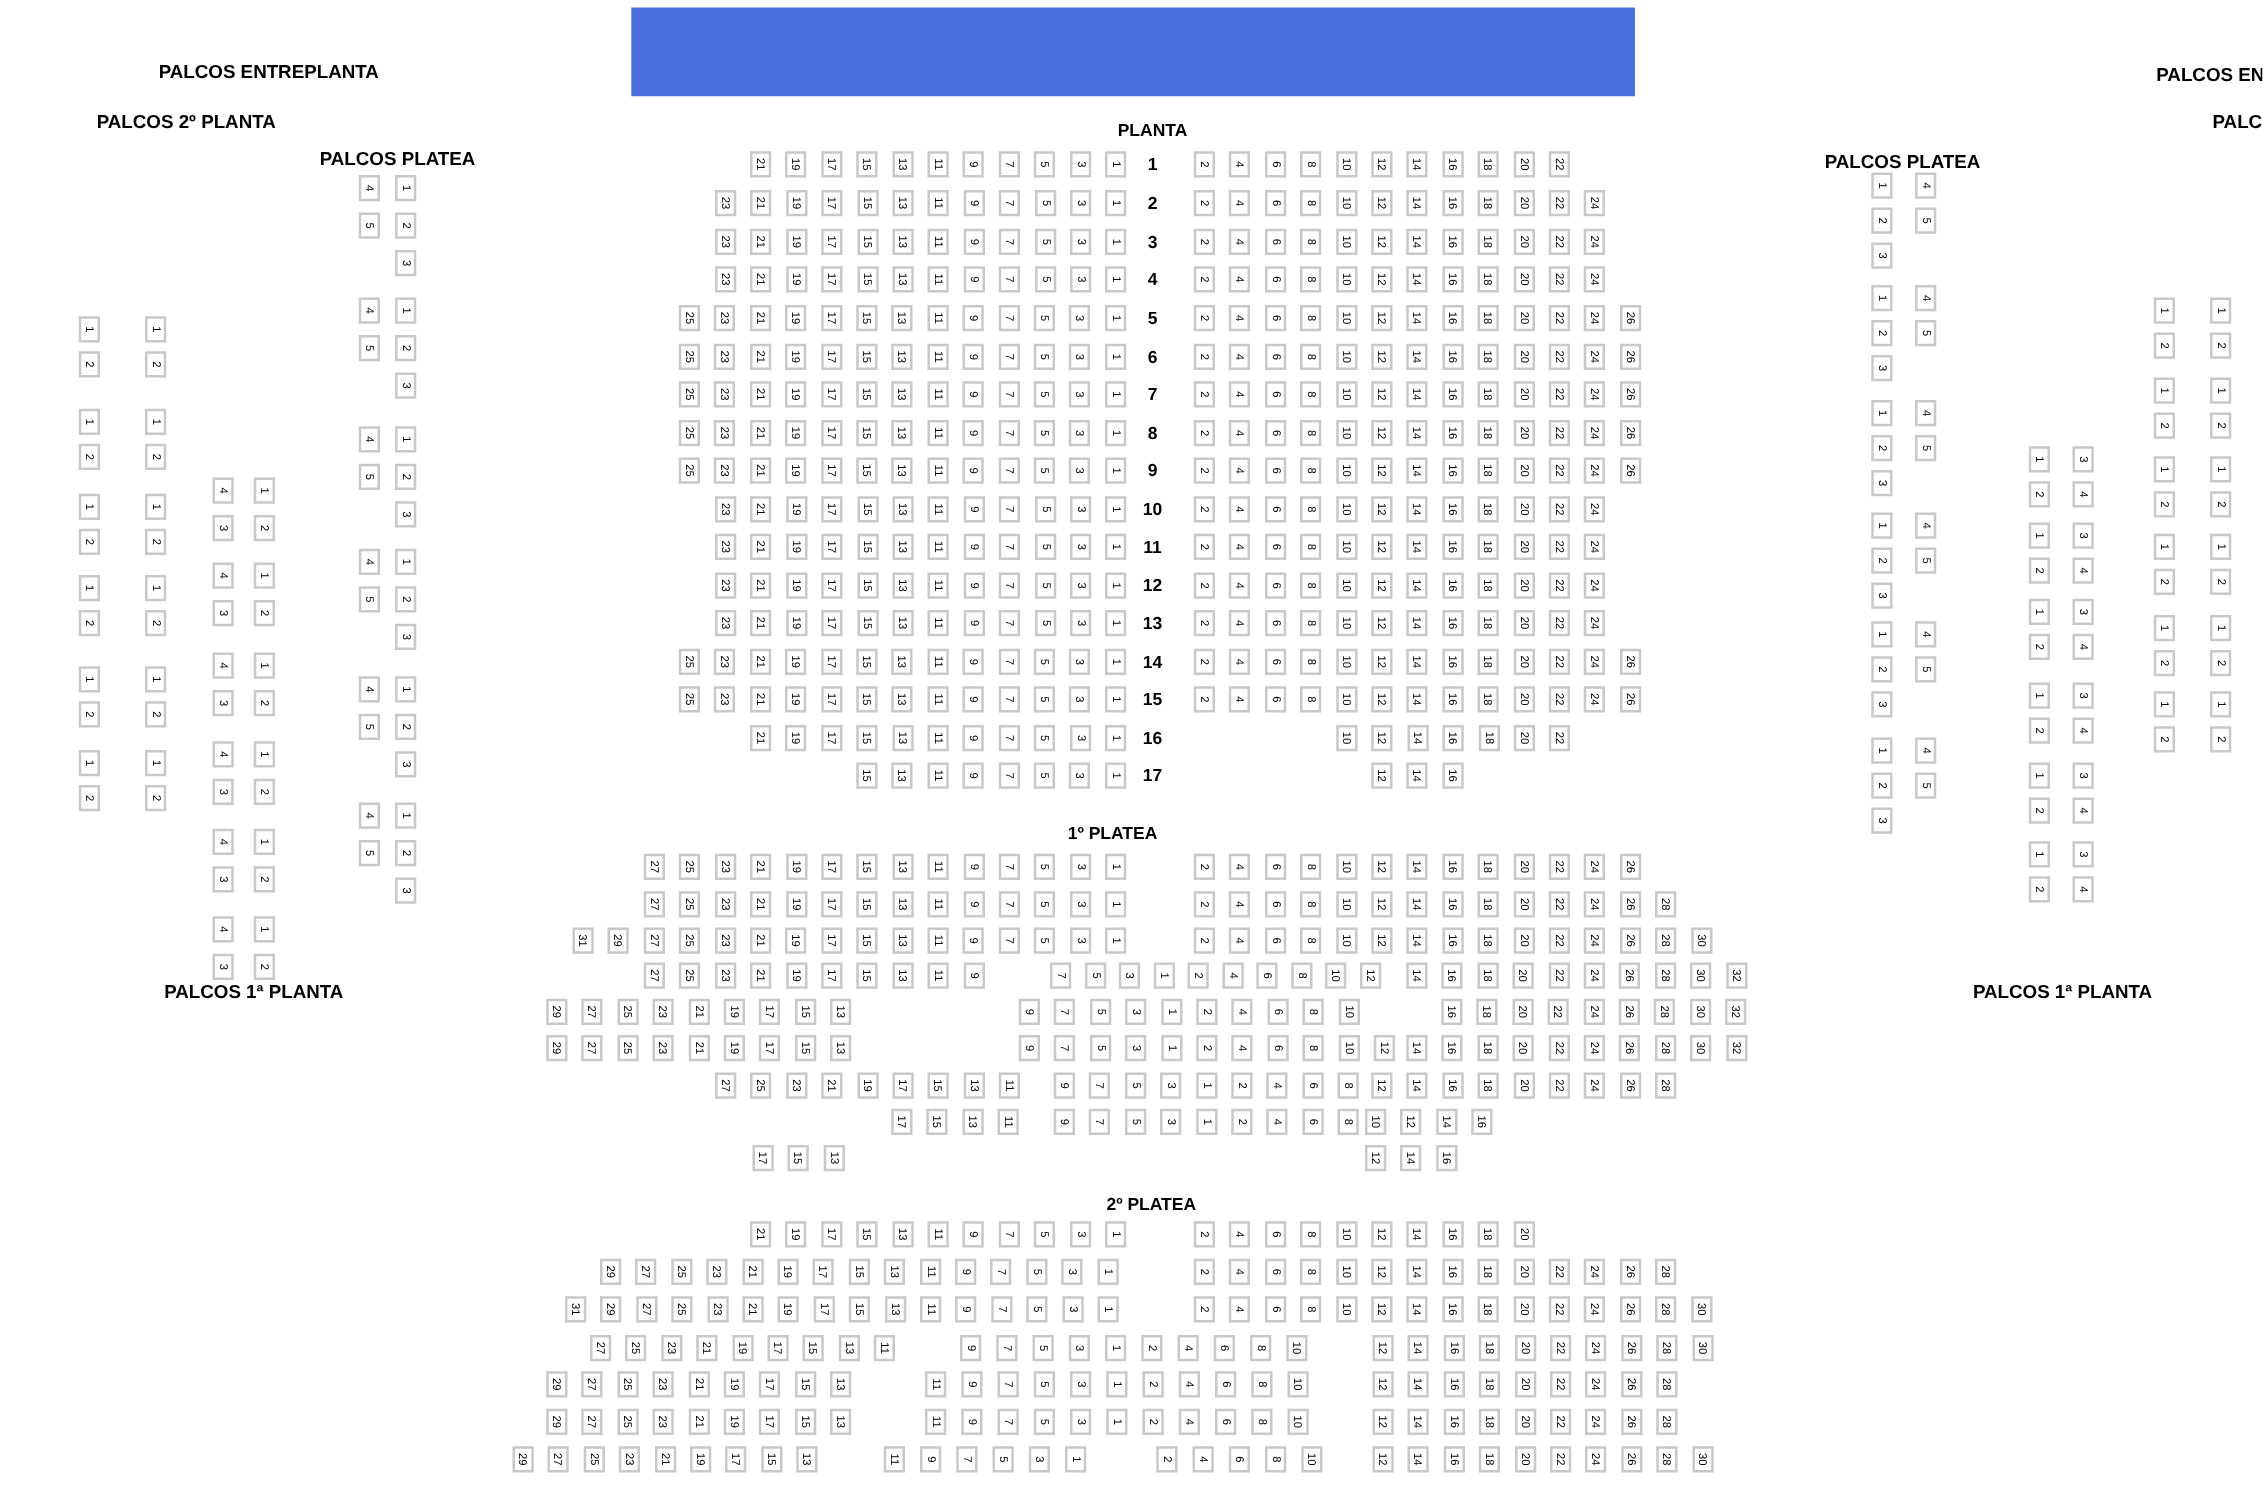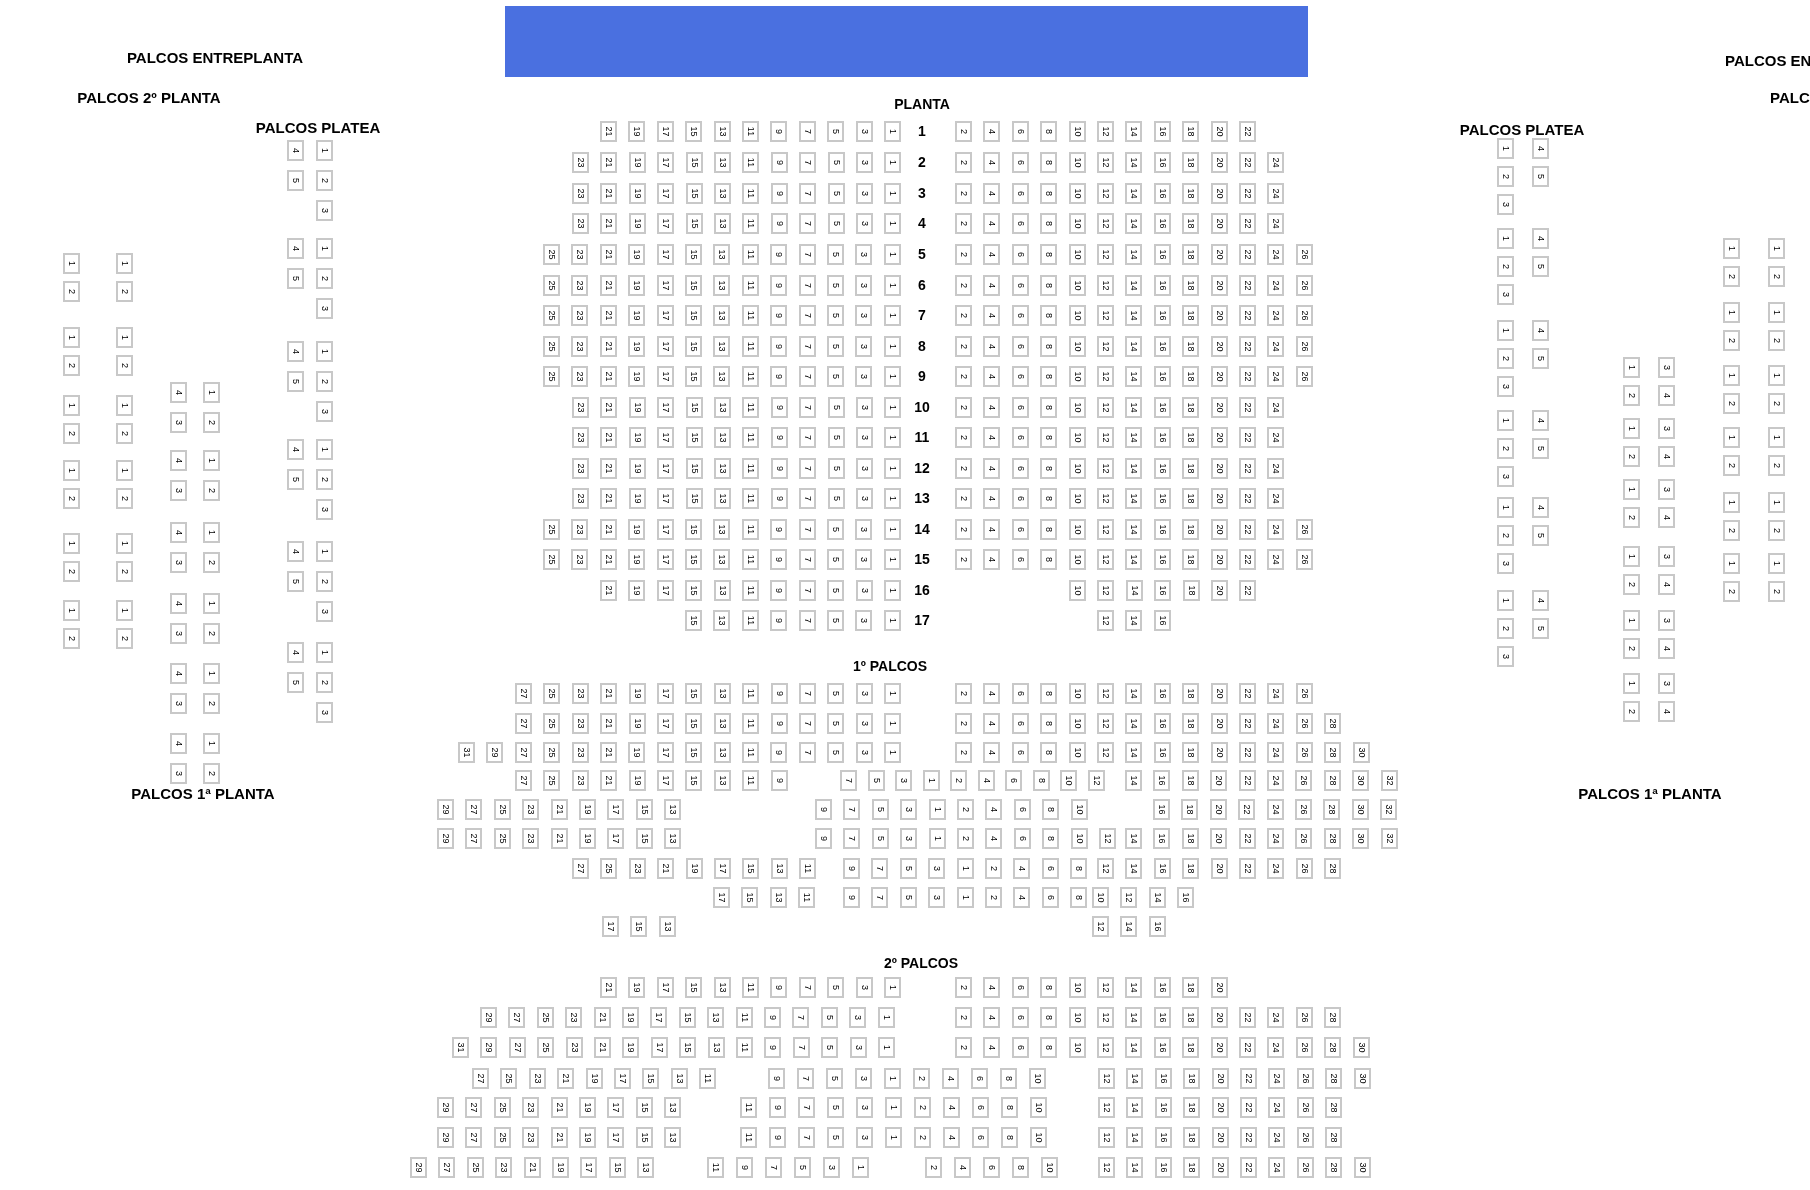--- a/index.html
+++ b/index.html
@@ -19,22 +19,22 @@
              transform:translateX(-50%);line-height:21px;}
   .centered{transform:translateX(-50%);}
 </style>
 </head>
 <body>
 
 <div id="seatmap">
   <div class="stage" id="stage" style="left: 505px; top: 6px; width: 803px; height: 71px; background: rgb(74, 112, 224);"></div>
 
 <div class="sec-label mid centered" style="left: 922px; top: 96px;">PLANTA</div>
-    <div class="sec-label mid centered" style="left: 890px; top: 658px;">1º PALCOS</div>
-    <div class="sec-label mid centered" style="left: 921px; top: 955px;">2º PALCOS</div>
+    <div class="sec-label mid centered" style="left: 890px; top: 658px;">1º PLATEA</div>
+    <div class="sec-label mid centered" style="left: 921px; top: 955px;">2º PLATEA</div>
     <div class="sec-label big centered" style="left: 215px; top: 49px;">PALCOS ENTREPLANTA</div>
     <div class="sec-label big centered" style="left: 149px; top: 89px;">PALCOS 2º PLANTA</div>
     <div class="sec-label big centered" style="left: 318px; top: 119px;">PALCOS PLATEA</div>
     <div class="sec-label big centered" style="left: 203px; top: 785px;">PALCOS 1ª PLANTA</div>
     <div class="sec-label big" style="left: 1725px; top: 52px;">PALCOS ENTREPLANTA</div>
     <div class="sec-label big" style="left: 1770px; top: 89px;">PALCOS 2º PLANTA</div>
     <div class="sec-label big centered" style="left: 1522px; top: 121px;">PALCOS PLATEA</div>
     <div class="sec-label big centered" style="left: 1650px; top: 785px;">PALCOS 1ª PLANTA</div>
     <div class="row-label" style="left: 922px; top: 121px;">1</div>
     <div class="seat" style="left: 600px; top: 121px;">

